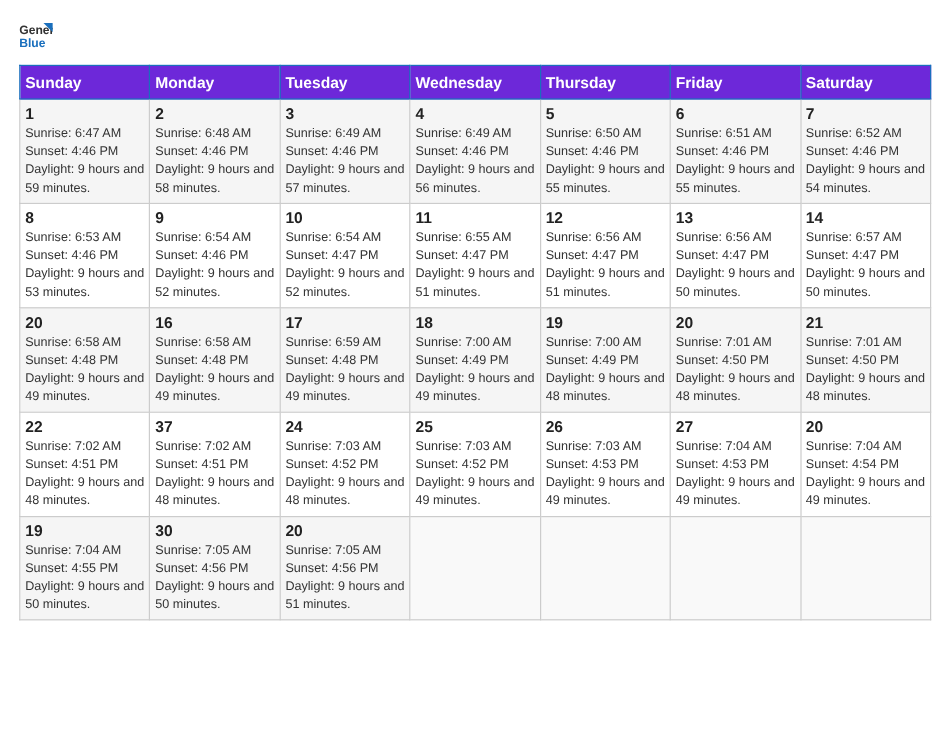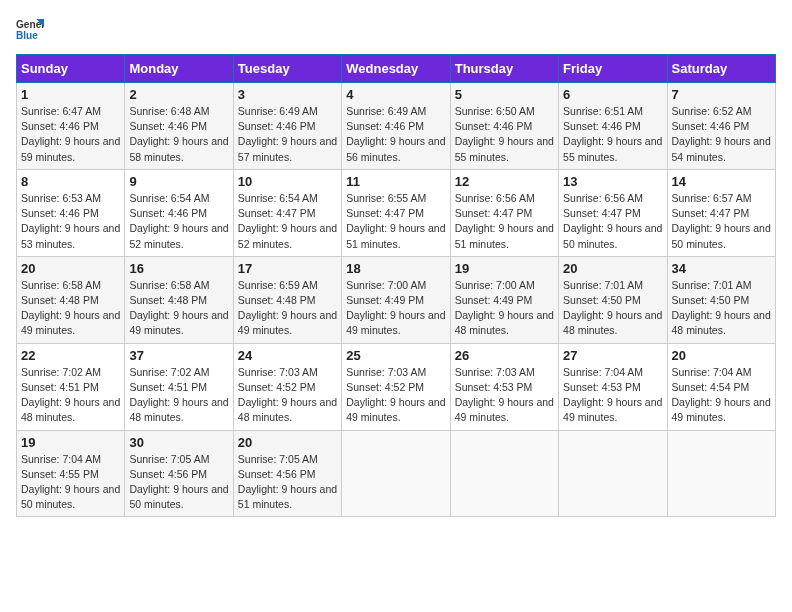--- a/index.html
+++ b/index.html
@@ -148,21 +148,21 @@
         <td><span class="day-num">16</span>
 <span class="day-info">Sunrise: 6:58 AM<br>Sunset: 4:48 PM<br>Daylight: 9 hours and 49 minutes.</span></td>
         <td><span class="day-num">17</span>
 <span class="day-info">Sunrise: 6:59 AM<br>Sunset: 4:48 PM<br>Daylight: 9 hours and 49 minutes.</span></td>
         <td><span class="day-num">18</span>
 <span class="day-info">Sunrise: 7:00 AM<br>Sunset: 4:49 PM<br>Daylight: 9 hours and 49 minutes.</span></td>
         <td><span class="day-num">19</span>
 <span class="day-info">Sunrise: 7:00 AM<br>Sunset: 4:49 PM<br>Daylight: 9 hours and 48 minutes.</span></td>
         <td><span class="day-num">20</span>
 <span class="day-info">Sunrise: 7:01 AM<br>Sunset: 4:50 PM<br>Daylight: 9 hours and 48 minutes.</span></td>
-        <td><span class="day-num">34</span>
+        <td><span class="day-num">21</span>
 <span class="day-info">Sunrise: 7:01 AM<br>Sunset: 4:50 PM<br>Daylight: 9 hours and 48 minutes.</span></td>
       </tr>
       <tr>
         <td><span class="day-num">22</span>
 <span class="day-info">Sunrise: 7:02 AM<br>Sunset: 4:51 PM<br>Daylight: 9 hours and 48 minutes.</span></td>
         <td><span class="day-num">37</span>
 <span class="day-info">Sunrise: 7:02 AM<br>Sunset: 4:51 PM<br>Daylight: 9 hours and 48 minutes.</span></td>
         <td><span class="day-num">24</span>
 <span class="day-info">Sunrise: 7:03 AM<br>Sunset: 4:52 PM<br>Daylight: 9 hours and 48 minutes.</span></td>
         <td><span class="day-num">25</span>

